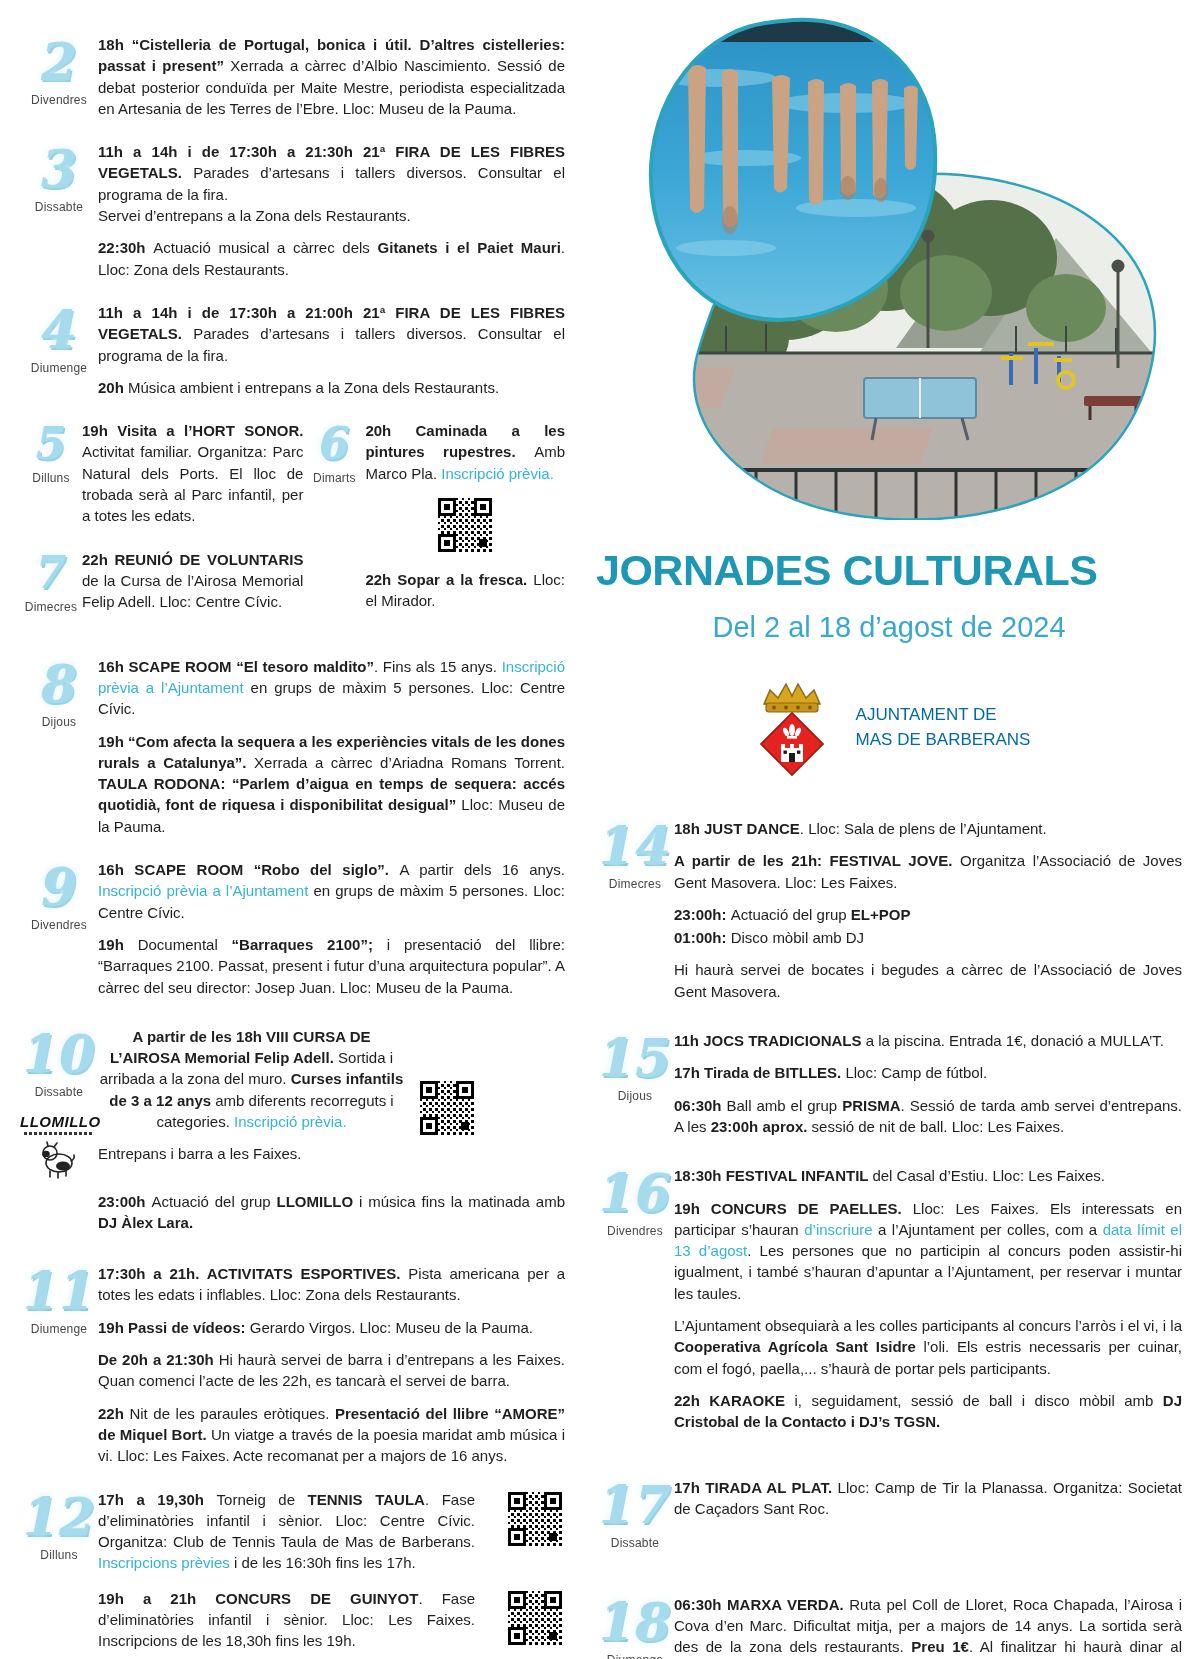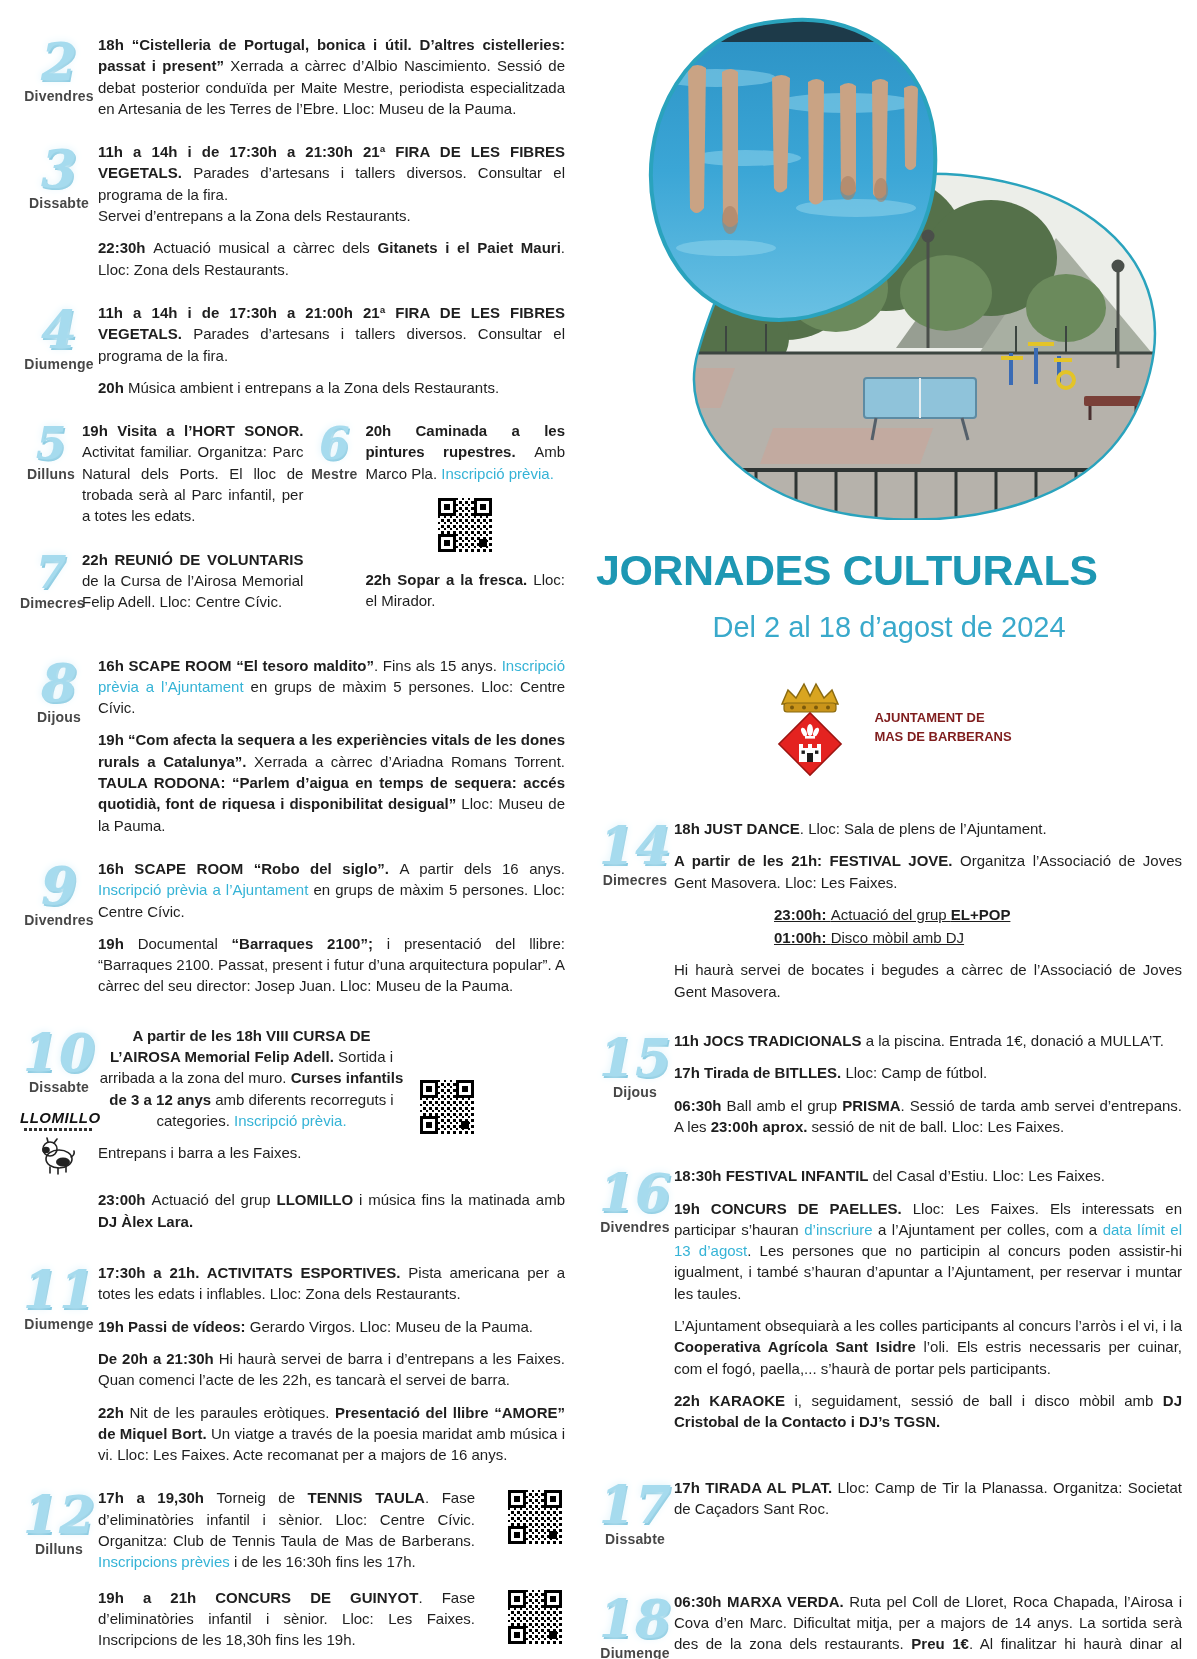--- a/index.html
+++ b/index.html
@@ -13,25 +13,25 @@
   
   .day { display:flex; margin-bottom:22px; }
   .badge { width:78px; flex:none; text-align:center; padding-top:2px; }
   .badge-sm { width:62px; }
   .num {
     font-family:"DejaVu Serif", serif; font-style:italic; font-weight:700;
     font-size:52px; line-height:1; color:#a6dbee;
     text-shadow:0 0 9px #ddf2fa, 1.5px 1.5px 0 #7cc4dd;
   }
   .badge-sm .num { font-size:44px; }
-  .wd { font-size:14px; font-weight:700; color:#474747; letter-spacing:.2px; }
+  .wd { font-size:12px; font-weight:400; color:#474747; margin-top:5px; letter-spacing:.2px; }
   .evs { flex:1; min-width:0; position:relative; }
   .ev { margin:0 0 11px 0; text-align:justify; font-size:15px; line-height:1.42; color:#1e1e1e; }
   .ev:last-child { margin-bottom:0; }
-  .ev.indent { margin-left:100px; text-align:left;text-decoration:underline; }
+  .ev.indent { text-align:left; }
   .s-b  { font-weight:700; }
   .s-l  { color:#35b3d6; }
 
   
   .row56 { display:flex; margin-bottom:20px; }
   .r56-l { width:52%; }
   .r56-r { width:48%; }
   .qr { width:60px; height:60px; flex:none; }
   .qr-center { text-align:center; margin:6px 0 10px 0; }
   .qr-abs { position:absolute; top:52px; right:88px; }
@@ -49,21 +49,21 @@
   .hero { position:relative; height:512px; }
   .hero svg { display:block; }
 
   
   .title { margin-top:26px; text-align:left; font-size:43px; font-weight:700;
            letter-spacing:-.5px; color:#1d97b3; }
   .subtitle { margin-top:16px; text-align:center; font-size:29px; color:#39a9cb; }
 
   
   .org { margin-top:30px; display:flex; justify-content:center; align-items:center; gap:20px; }
-  .org-name { font-size:13px; font-weight:700; color:#7f1d1d; line-height:1.45; }
+  .org-name { font-size:17px; font-weight:400; color:#0369a1; line-height:1.45; }
 
   .right-days { margin-top:36px; }
   .right-days .day { margin-bottom:28px;justify-content:space-between; }
   .gap-lg { margin-top:44px; }
 </style>
 </head>
 <body>
 
 <svg width="0" height="0" style="position:absolute">
   <defs>
@@ -149,21 +149,21 @@
           </div>
           <div class="evs">
             <p class="ev"><span class="s-b">22h REUNIÓ DE VOLUNTARIS </span><span>de la Cursa de l’Airosa Memorial Felip Adell. Lloc: Centre Cívic.</span></p>
           </div>
         </div>
       </div>
       <div class="r56-r">
         <div class="day">
           <div class="badge badge-sm">
             <div class="num">6</div>
-            <div class="wd">Mestre</div>
+            <div class="wd">Dimarts</div>
           </div>
           <div class="evs">
             <p class="ev"><span class="s-b">20h Caminada a les pintures rupestres. </span><span>Amb Marco Pla. </span><span class="s-l">Inscripció prèvia.</span></p>
             <div class="qr-center"><svg class="qr">
                   <use href="#qr-sym"></use>
                 </svg></div>
             <p class="ev"><span class="s-b">22h Sopar a la fresca. </span><span>Lloc: el Mirador.</span></p>
           </div>
         </div>
       </div>

